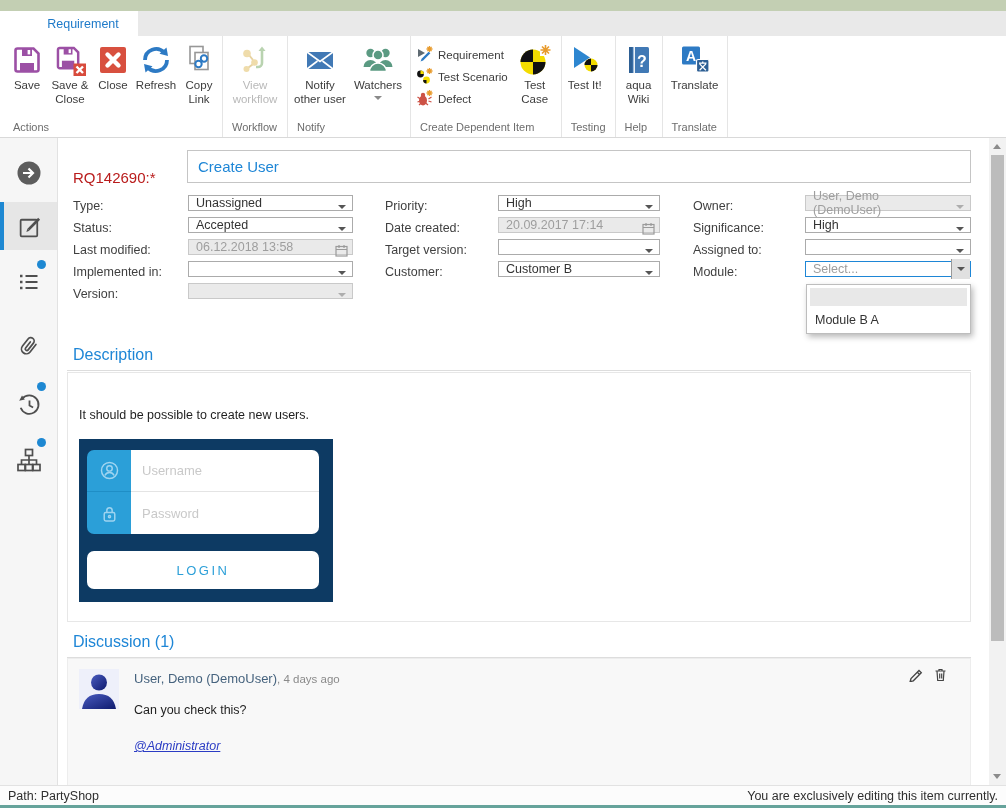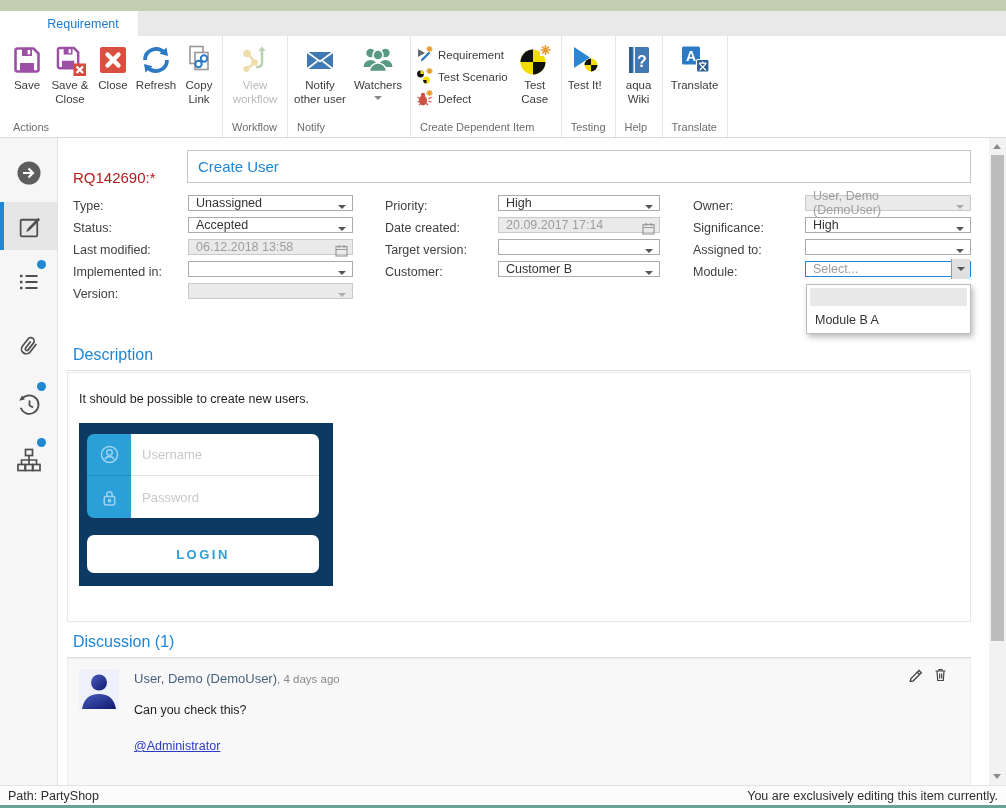--- a/index.html
+++ b/index.html
@@ -75,42 +75,42 @@
       border-right:4px solid transparent; border-top:4px solid #555; }
   .popup { position:absolute; top:22px; left:0; width:165px; background:#fff;
       border:1px solid #bdbdbd; box-shadow:2px 3px 6px rgba(0,0,0,.28); z-index:20; padding-bottom:2px; }
   .popup .opt0 { height:18px; margin:3px; background:#e8e8e8; }
   .popup .opt { height:22px; display:flex; align-items:center; padding-left:8px; color:#333; }
 
   
   .sect-head { position:absolute; left:15px; font-size:16px; color:#1e86d6; }
   .panel { position:absolute; left:9px; width:904px; background:#fff; border:1px solid #e7e7e7; }
   .desc-head { top:208px; } .desc-panel { top:234px; height:250px; padding:19px 0 0 11px; }
-  .desc-text { font-size:12.5px; color:#1f1f1f; }
+  .desc-text { font-size:12.5px; color:#1f1f1f;margin-top:16px; }
 
   
   .login-img { margin-top:17px; width:254px; height:163px; background:#0d3a63; padding:11px 14px 12px 8px; }
   .login-group { width:232px; border-radius:7px; overflow:hidden; }
   .login-row { display:flex; height:42px; }
   .login-ic { width:44px; background:#2b9fd8; display:flex; align-items:center; justify-content:center; }
   .login-row.first .login-ic { border-bottom:1px solid #1f8ec6; }
   .login-in { flex:1; background:#fff; display:flex; align-items:center; padding-left:11px;
       color:#c9c9c9; font-size:13px; }
   .login-row.first .login-in { border-bottom:1px solid #e4e4e4; }
   .login-btn { margin-top:17px; width:232px; height:38px; background:#fff; border-radius:7px;
       display:flex; align-items:center; justify-content:center; color:#2b9fd8;
-      font-weight:bold; font-size:13px; letter-spacing:2.5px; }
+      font-weight:normal; font-size:13px; letter-spacing:2.5px; }
 
   .disc-head { top:495px; }
   .disc-panel { top:520px; height:127px; background:#f8f8f8; border-color:#ededed; border-bottom:none; }
   .avatar { position:absolute; left:11px; top:10px; width:40px; height:40px; }
   .c-author-line { position:absolute; left:66px; top:12px; font-size:13px; color:#46637e; }
   .c-author-line .c-time { font-size:11.5px; color:#8a8a8a; }
   .c-text { position:absolute; left:66px; top:44px; font-size:12.5px; color:#1f1f1f; }
-  .c-mention { position:absolute; left:66px; top:80px; font-size:12.5px; color:#2b3cc4; text-decoration:underline; cursor:pointer; }
+  .c-mention { position:absolute; left:66px; top:80px; font-size:12.5px; color:#2b3cc4; text-decoration:underline; cursor:pointer;font-style:italic; }
   .c-tools { position:absolute; right:22px; top:8px; display:flex; gap:10px; }
   .c-tools span { cursor:pointer; }
 
   
   .statusbar { position:absolute; left:0; right:0; bottom:0; height:23px; background:#fcfcfc;
       border-top:1px solid #e2e2e2; border-bottom:3px solid #66a39b;
       display:flex; align-items:center; justify-content:space-between; padding:0 8px;
       font-size:12.5px; color:#2f2f2f;gap:28px; }
 
   .hline { position:absolute; left:9px; width:904px; border-top:1px solid #ddd; }

